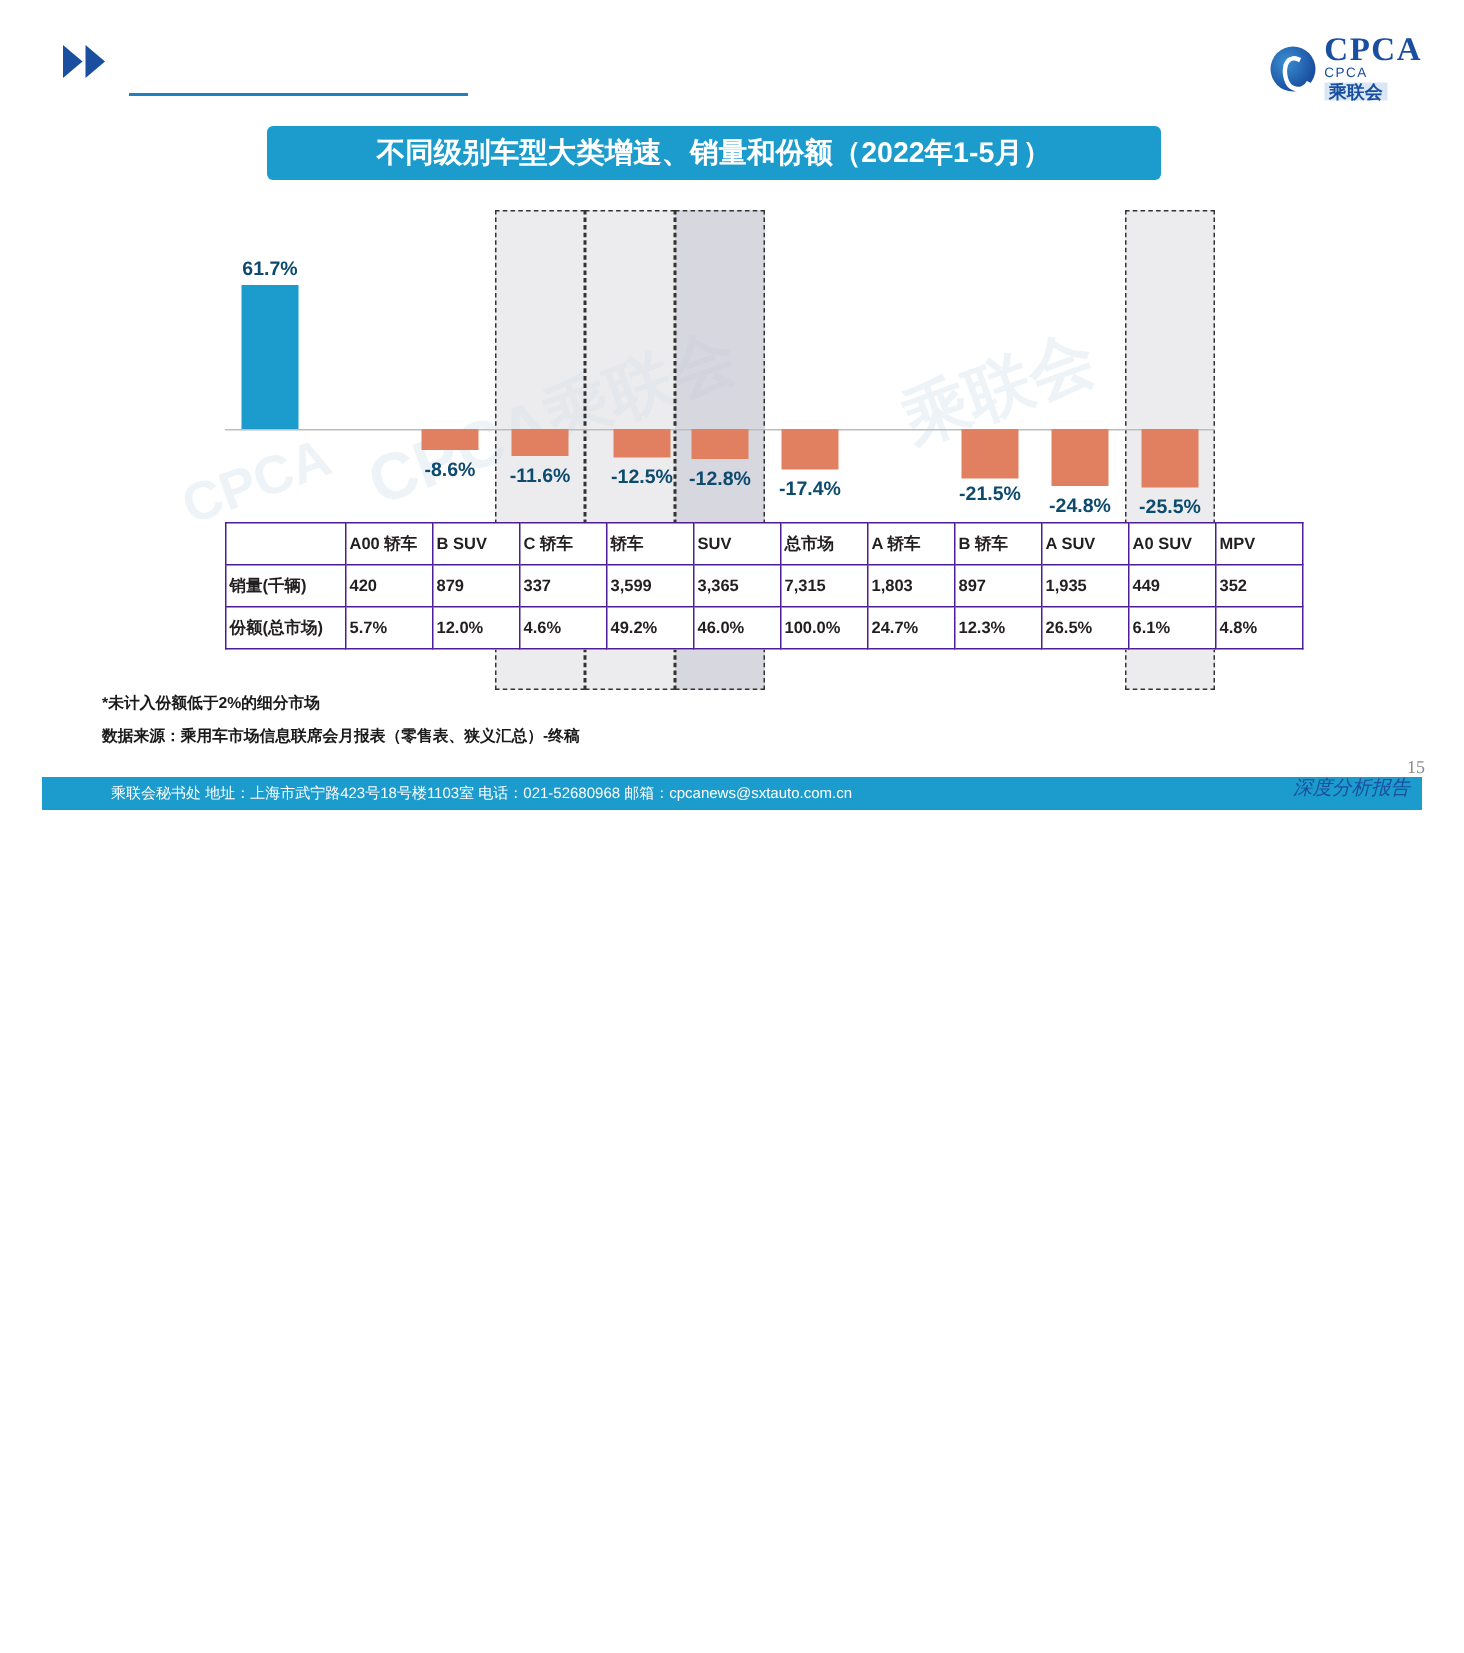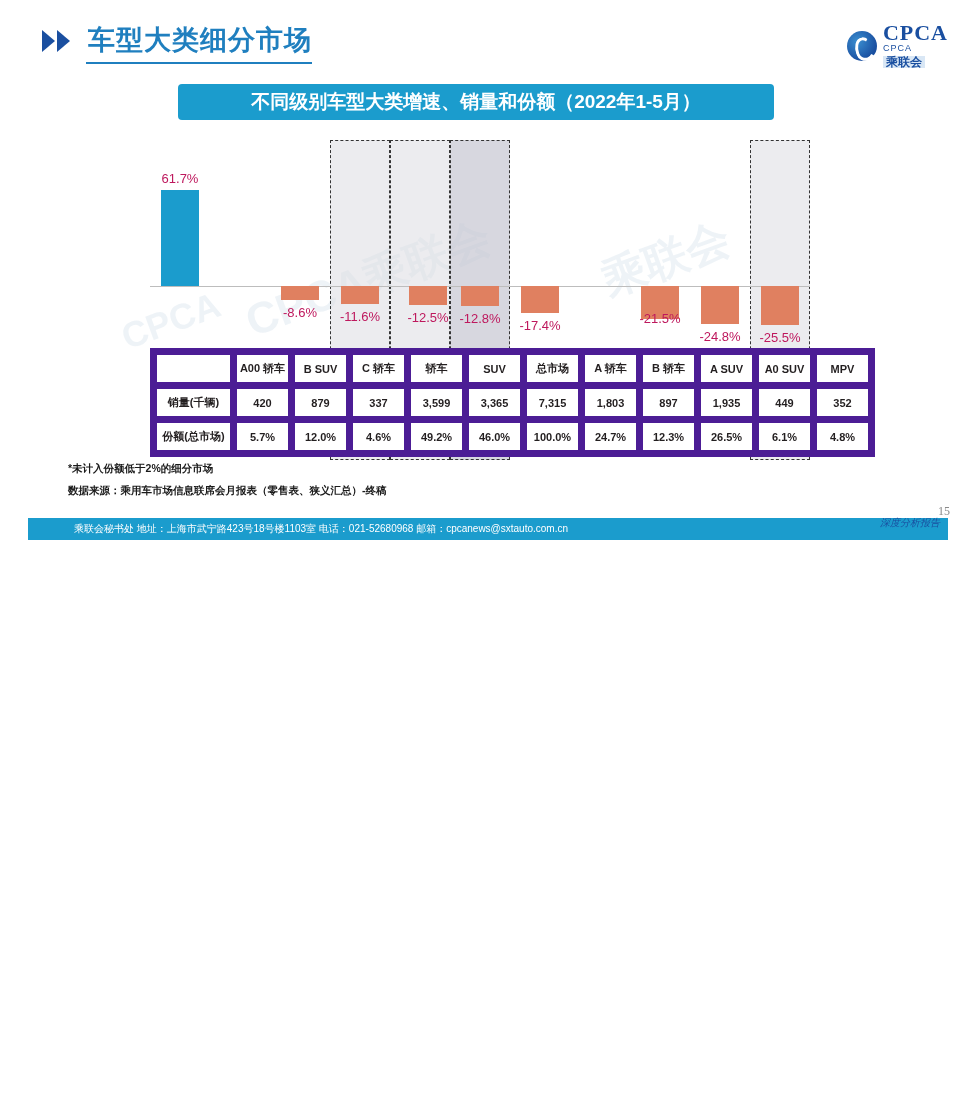--- a/index.html
+++ b/index.html
@@ -100,21 +100,21 @@
 
   
   .footer-bar {
     position: absolute; left: 28px; right: 28px; height: 22px;
     background: #1b9ccd; color: #fff;
     font-size: 10px; display:flex; align-items:center;
     padding-left: 6px;
   }
   .footer-note {
     position:absolute; right: 36px;
-    font-size: 10px; color: #1a4fa0; font-style: italic;
+    font-size: 13px; color: #1a4fa0; font-style: italic;
   }
   .page-no {
     position:absolute; right: 26px;
     font-size: 12px; color: #8a8a8a; font-family: Liberation Serif, serif;
   }
   .src-note {
     position: absolute;
     font-size: 10.5px;
     color: #1a1a1a;
     font-weight: bold;
@@ -129,60 +129,58 @@
     position: absolute; top: 0; height: 220px;
   }
   .bar {
     position: absolute; left: 50%; transform: translateX(-50%);
     width: 38px;
   }
   .bar.pos { background: #1b9ccd; }
   .bar.neg { background: #e08060; }
   .bar-lbl {
     position: absolute; left: 50%; transform: translateX(-50%);
-    font-size: 13px; font-weight: normal; white-space: nowrap; color:#be185d;
+    font-size: 13px; font-weight: bold; white-space: nowrap; color:#0c4a6e;
   }
   .dashbox {
     position: absolute;
     border: 1.6px dashed #333;
     background: rgba(220,220,225,0.55);
     z-index: 0;
   }
   .dashbox.grey { background: rgba(198,198,210,0.7); }
 
   
   #tbl1 {
     position: absolute; left: 150px; top: 348px;
     border-collapse: collapse;
     font-size: 11px;
     z-index: 3;
     background: #fff;
   }
   #tbl1 td, #tbl1 th {
-    border: 7px solid #4c1d95;
-    text-align: center;
+    border: 1px solid #4c1d95;
     padding: 6px 2px;
     font-weight: bold;
     color: #231f20;
     background: #fff;
   }
   #tbl1 td.rowhead { width: 80px; font-size: 11px; }
   #tbl1 td.cell { width: 58px; }
 </style>
 </head>
 <body>
 
 <div class="slide">
 
   <div class="slide-header">
     <div class="chev">
         <i></i>
         <i></i>
       </div>
-    <div class="slide-title">车型大类细分市场</div>
     <div class="title-underline"></div>
     <div class="logo">
       <div class="logo-mark"></div>
       <div class="logo-text">
         <div class="cpca">CPCA</div>
         <div class="cpca-sub">CPCA</div>
         <div class="cn">乘联会</div>
       </div>
     </div>
   </div>
@@ -221,21 +219,21 @@
     <div class="grp" style="left:300px; width:60px;">
       <div class="bar neg" style="bottom:34px; height:20px;"></div>
       <div class="bar-lbl" style="bottom:14px;">-12.8%</div>
     </div>
     <div class="grp" style="left:360px; width:60px;">
       <div class="bar neg" style="bottom:27px; height:27px;"></div>
       <div class="bar-lbl" style="bottom:7px;">-17.4%</div>
     </div>
     <div class="grp" style="left:480px; width:60px;">
       <div class="bar neg" style="bottom:21px; height:33px;"></div>
-      <div class="bar-lbl" style="bottom:14px;">-21.5%</div>
+      <div class="bar-lbl" style="bottom:4px;">-21.5%</div>
     </div>
     <div class="grp" style="left:540px; width:60px;">
       <div class="bar neg" style="bottom:16px; height:38px;"></div>
       <div class="bar-lbl" style="bottom:-4px;">-24.8%</div>
     </div>
     <div class="grp" style="left:600px; width:60px;">
       <div class="bar neg" style="bottom:15px; height:39px;"></div>
       <div class="bar-lbl" style="bottom:-5px;">-25.5%</div>
     </div>
   </div>

